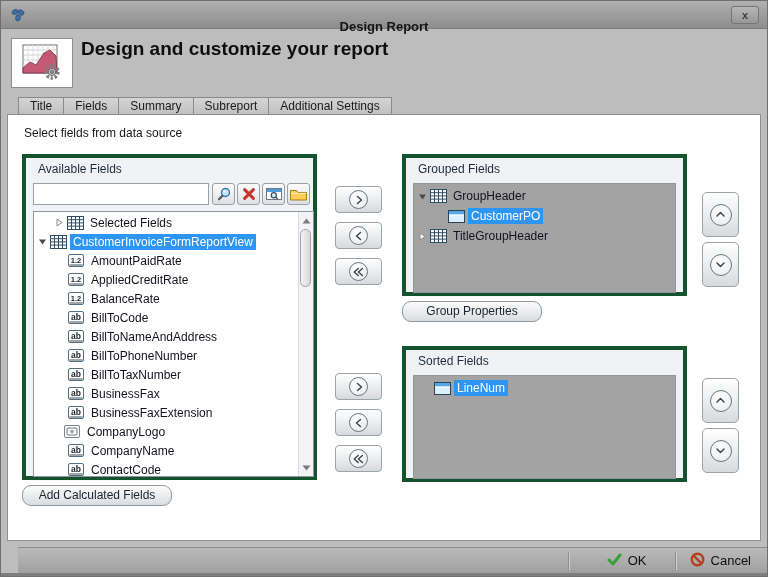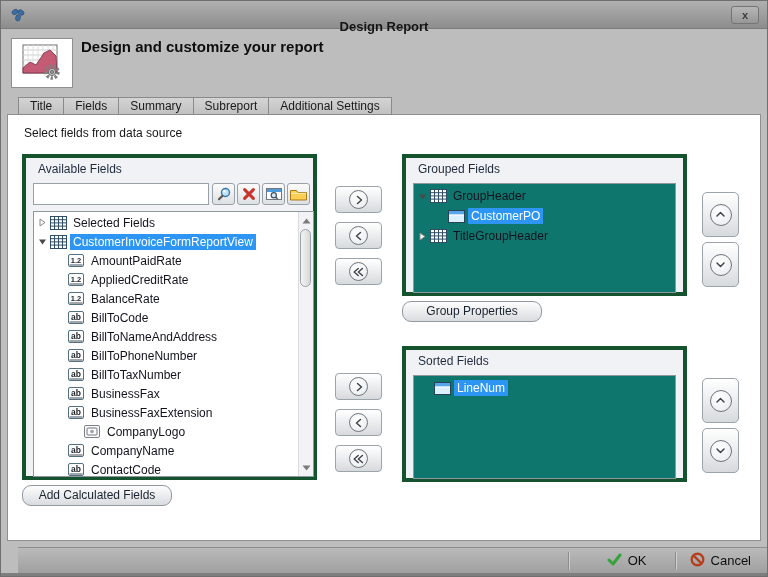--- a/index.html
+++ b/index.html
@@ -31,21 +31,21 @@
     background:linear-gradient(#B6B6B6,#979797);
     color:#3E3E3E; font-size:11px; font-weight:bold;
     text-align:center; line-height:16px; cursor:default;
   }
   
   .header-icon-box {
     position:absolute; left:10px; top:37px; width:62px; height:50px;
     background:#fff; border:1px solid #8F8F8F;
     display:flex; align-items:center; justify-content:center; overflow:visible;
   }
-  .header-title { position:absolute; left:80px; top:37px; font-size:15px; font-weight:bold; color:#0E0E0E; }
+  .header-title { position:absolute; left:80px; top:37px; font-size:19px; font-weight:bold; color:#0E0E0E; }
   .header-sub   { position:absolute; left:80px; top:61px; font-size:12px; color:#282828; }
   
   .tabs {
     position:absolute; left:18px; top:94px; height:20px;
     display:flex; align-items:flex-end; z-index:5;
   }
   .tab {
     height:18px; line-height:17px; padding:0 11px; font-size:12px; color:#1B1B1B;
     background:linear-gradient(#D4D4D4,#C1C1C1);
     border:1px solid #8A8A8A; margin-left:-1px; white-space:nowrap;
@@ -91,21 +91,21 @@
   }
   .scroll-arrow { position:absolute; left:0; width:14px; height:15px; display:flex; align-items:center; justify-content:center; }
   .scroll-arrow.up { top:1px; } .scroll-arrow.down { bottom:1px; }
   .scroll-thumb {
     position:absolute; left:1px; top:17px; width:11px; height:58px;
     border:1px solid #9BA2A8; border-radius:6px;
     background:linear-gradient(90deg,#F4F4F4,#D8D8D8);
   }
   .list {
     position:absolute; left:7px; top:25px; right:7px;
-    background:#0f766e; border:1px solid #8E969E; overflow:hidden; padding-top:2px;
+    background:#a3a3a3; border:1px solid #8E969E; overflow:hidden; padding-top:2px;
   }
   #grouped-list { height:110px; }
   #sorted-list  { height:104px; }
   .list .tree-row { height:20px; }
   .tree-row { display:flex; align-items:center; font-size:12px; color:#13131F; white-space:nowrap; }
   .arrow-slot { width:12px; flex:none; display:flex; align-items:center; }
   .tree-icon  { width:20px; flex:none; display:flex; align-items:center; }
   .tree-label { padding:1px 3px; }
   .tree-label.sel { background:var(--sel,#2D96F4); color:#fff; }
   
@@ -228,21 +228,21 @@
         </div>
         <div class="tool-btn">
           <svg width="17" height="13" viewBox="0 0 17 13">
             <path d="M0.5 2.5 L6.5 2.5 L8 4.5 L16.5 4.5 L16.5 12 L0.5 12 Z" fill="#FBCE54" stroke="#A97B18"></path>
             <path d="M1 5.4 L16 5.4" stroke="#FFE9A8" stroke-width="1.2"></path>
           </svg>
         </div>
       </div>
       <div class="tree-box">
         <div class="tree-rows">
-            <div class="tree-row" style="padding-left: 4px;">
+            <div class="tree-row" style="padding-left: 21px;">
               <span class="arrow-slot">
                 <svg width="9" height="9" viewBox="0 0 9 9">
                   <path d="M2 1 L7 4.5 L2 8 Z" fill="#FDFDFD" stroke="#8A8A8A"></path>
                 </svg>
               </span>
               <span class="tree-icon">
                 <svg width="17" height="14" viewBox="0 0 17 14">
                   <rect x="0.5" y="0.5" width="16" height="13" fill="#fff" stroke="#2F4D66"></rect>
                   <path d="M0.5 3.7H16.5 M0.5 6.9H16.5 M0.5 10.1H16.5 M4.5 0.5V13.5 M8.5 0.5V13.5 M12.5 0.5V13.5" stroke="#2F4D66" fill="none"></path>
                 </svg>
@@ -355,21 +355,21 @@
               <span class="arrow-slot"></span>
               <span class="tree-icon">
                 <svg width="16" height="13" viewBox="0 0 16 13">
                   <rect x="0.5" y="0.5" width="15" height="12" rx="1.5" fill="#FDFDFD" stroke="#55707F"></rect>
                   <rect x="1.5" y="10.2" width="13" height="1.6" fill="#3A4A55" opacity="0.6"></rect>
                   <text x="8" y="9.2" font-size="8.5" font-family="Liberation Sans, sans-serif" font-weight="bold" fill="#20262C" text-anchor="middle">ab</text>
                 </svg>
               </span>
               <span class="tree-label">BusinessFaxExtension</span>
             </div>
-            <div class="tree-row" style="padding-left: 38px;">
+            <div class="tree-row" style="padding-left: 18px;">
               <span class="arrow-slot"></span>
               <span class="tree-icon">
                 <svg width="16" height="13" viewBox="0 0 16 13">
                   <rect x="0.5" y="0.5" width="15" height="12" rx="1.5" fill="#FBFBFB" stroke="#79828A"></rect>
                   <rect x="3" y="3" width="10" height="7" rx="1" fill="none" stroke="#6E767E"></rect>
                   <circle cx="8" cy="6.5" r="1.8" fill="#9AA2AA"></circle>
                 </svg>
               </span>
               <span class="tree-label">CompanyLogo</span>
             </div>

